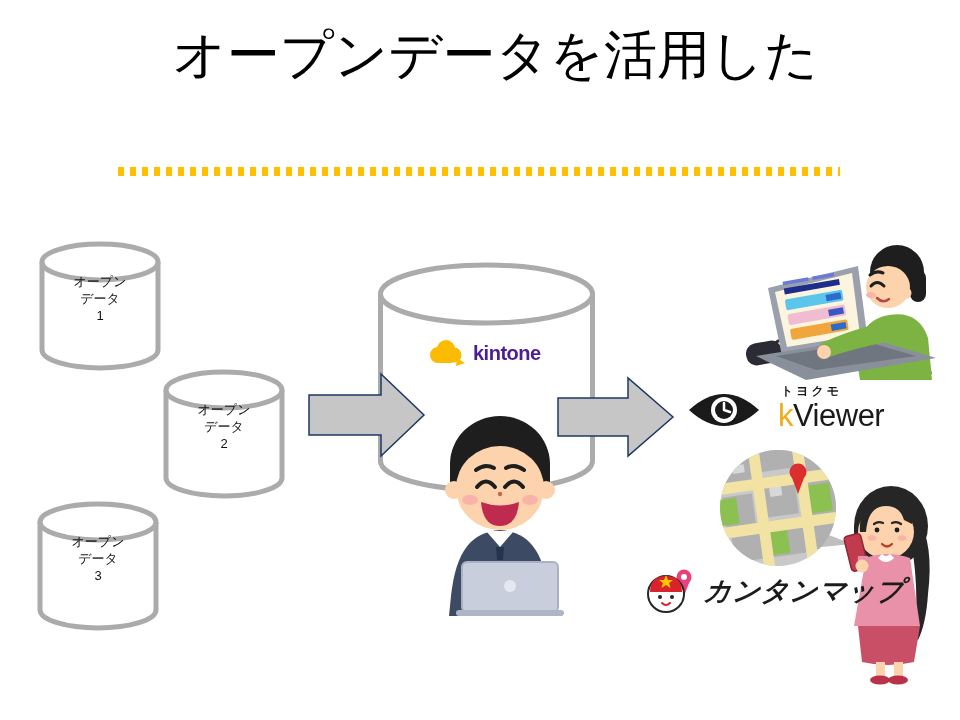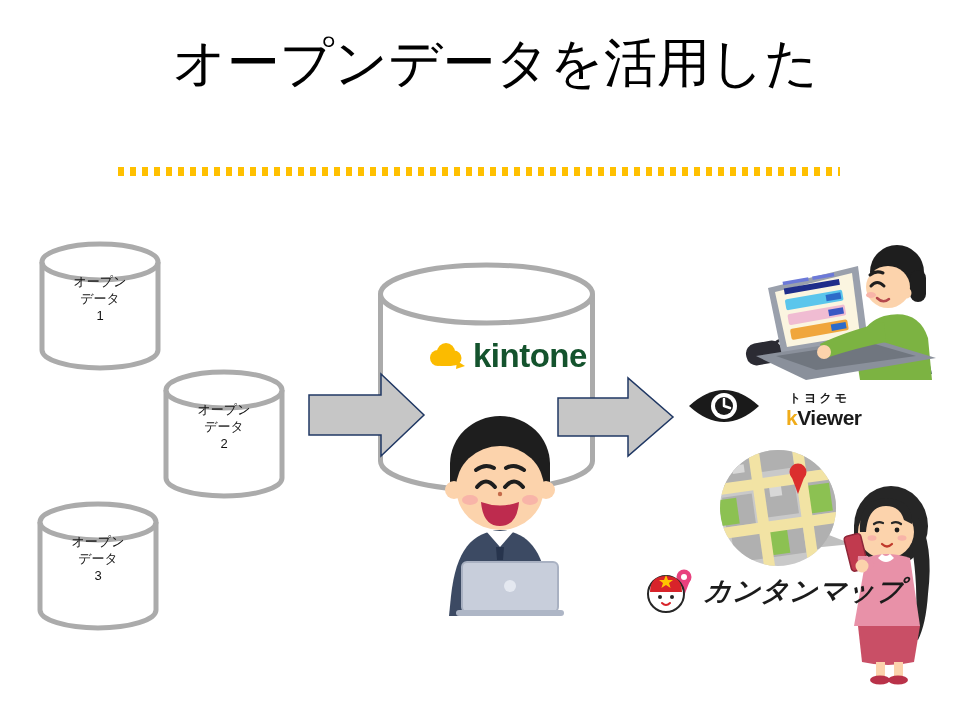--- a/index.html
+++ b/index.html
@@ -1,20 +1,20 @@
 <!DOCTYPE html>
 <html><head>
 <meta charset="utf-8">
 <style>
   html,body{margin:0;padding:0;background:#fff;}
   .slide{position:relative;width:960px;height:720px;background:#ffffff;overflow:hidden;
          font-family:"Liberation Sans","DejaVu Sans",sans-serif;}
 
   
-  .title{position:absolute;top:20px;left:0;right:0;margin:12px;text-align:center;
+  .title{position:absolute;top:20px;left:0;right:0;margin:4px;text-align:center;
          font-size:53px;font-weight:500;color:#000;line-height:1.17;padding-left:31px;}
   .title span{display:block;}
 
   
   .divider{position:absolute;left:118px;top:167px;width:722px;height:9px;
            background:repeating-linear-gradient(to right,#FFC000 0 6px,transparent 6px 12px);}
 
   
   .cylinder{position:absolute;width:124px;height:132px;}
   .cylinder svg{position:absolute;left:0;top:0;}
@@ -23,33 +23,33 @@
   .cyl-label span{display:block;}
   .c1{left:38px;top:240px;} .c2{left:162px;top:368px;} .c3{left:36px;top:500px;}
 
   
   .arrow{position:absolute;z-index:3;}
   .a1{left:308px;top:372px;} .a2{left:557px;top:376px;}
 
   
   .kcyl{position:absolute;left:377px;top:262px;z-index:1;}
   .kintone-logo{position:absolute;left:426px;top:337px;display:flex;align-items:center;gap:7px;z-index:2;}
-  .kintone-text{font-size:33px;font-weight:bold;color:#14532d;letter-spacing:-0.5px;}
+  .kintone-text{font-size:20px;font-weight:bold;color:#4c1d95;letter-spacing:-0.5px;}
 
   .illo{position:absolute;}
   .man{left:424px;top:390px;z-index:4;}
   .pc-user{left:744px;top:230px;}
   .map-bubble{left:718px;top:446px;}
   .woman{left:834px;top:474px;}
 
   
-  .kviewer{position:absolute;left:686px;top:383px;display:flex;align-items:flex-end;gap:24px;}
+  .kviewer{position:absolute;left:686px;top:383px;display:flex;align-items:flex-end;gap:16px;}
   .kv-text{display:flex;flex-direction:column;}
   .kv-company{font-size:12px;font-weight:bold;letter-spacing:3px;color:#1A1A1A;margin-left:3px;}
-  .kv-name{font-size:21px;font-weight:bold;color:#1A1A1A;line-height:1.05;letter-spacing:-0.5px;}
+  .kv-name{font-size:31px;font-weight:normal;color:#1A1A1A;line-height:1.05;letter-spacing:-0.5px;}
   .kv-k{color:#F0AC1A;}
 
   
   .kantan{position:absolute;left:644px;top:564px;display:flex;align-items:center;gap:6px;}
   .kantan-text{font-size:27px;font-weight:bold;font-style:italic;color:#1B1B1B;
                transform:skewX(-6deg);letter-spacing:1px;}
 </style>
 </head>
 <body>
 

